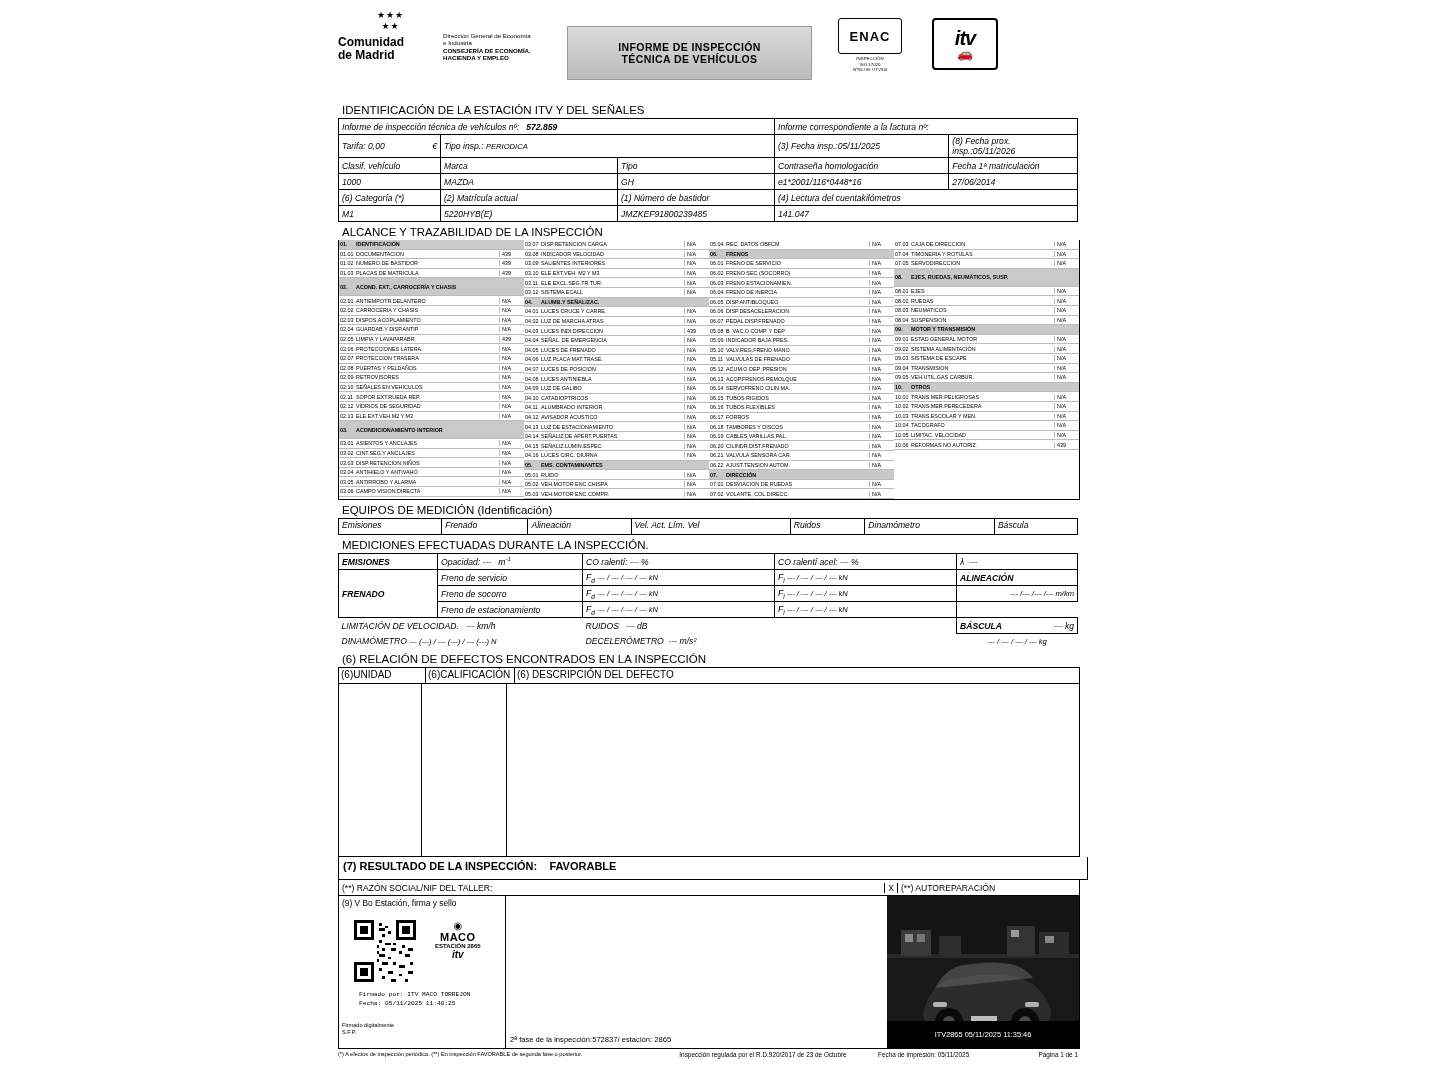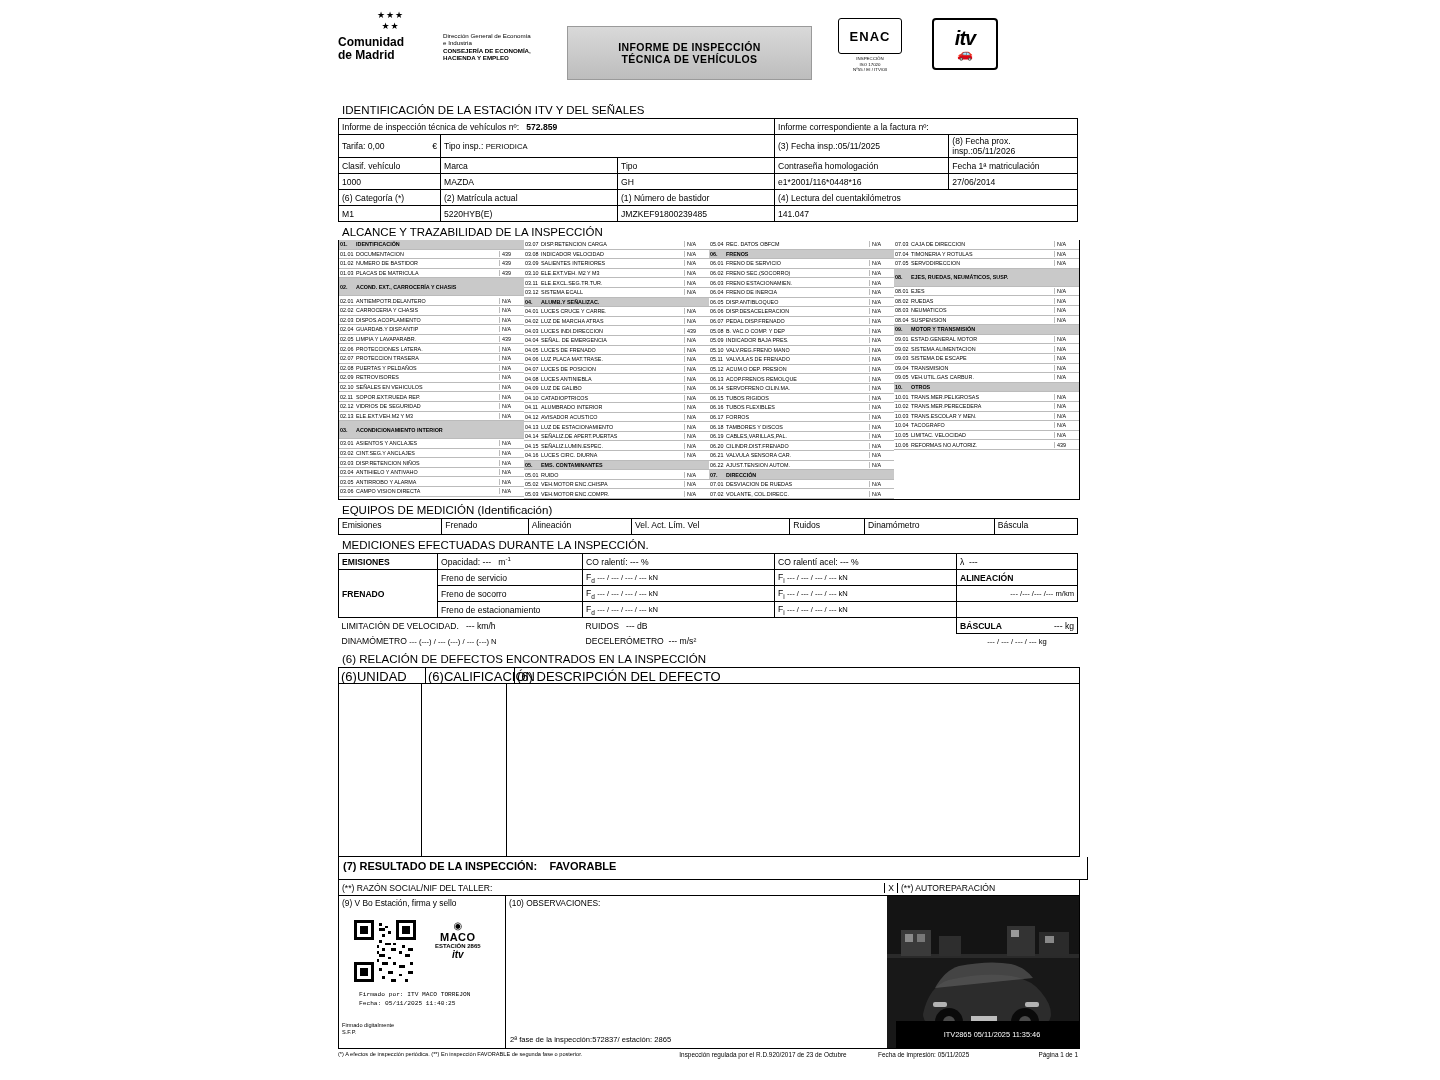--- a/index.html
+++ b/index.html
@@ -17,43 +17,43 @@
   .title-box div{font-weight:bold;font-size:10.5px;letter-spacing:.4px;}
   .enac{width:72px;margin-left:22px;margin-top:8px;text-align:center;}
   .enac-mark{border:1.6px solid #000;border-radius:3px;width:62px;height:34px;margin:0 auto;display:flex;flex-direction:column;justify-content:center;}
   .enac-mark .e1{font-size:13px;font-weight:bold;letter-spacing:1px;}
   .enac-sub{font-size:4.4px;line-height:1.25;margin-top:2px;}
   .itvbox{width:62px;height:48px;border:2px solid #000;border-radius:4px;margin-left:26px;margin-top:8px;display:flex;flex-direction:column;align-items:center;justify-content:center;}
   .itvbox .t{font-size:20px;font-weight:bold;font-style:italic;line-height:.9;letter-spacing:-1px;}
   .itvbox .c{font-size:13px;line-height:1;}
   .sect-title{font-size:11.5px;margin:4px 0 2px 4px;}
   table.b{border-collapse:collapse;width:740px;font-size:8.6px;}
-  table.b td{border:1px solid #000;padding:1px 3px;height:13px;vertical-align:middle;}
+  table.b td{border:1px solid #000;padding:1px 3px;height:13px;vertical-align:middle;font-style:italic;}
   .nb{border:none !important;}
   .small{font-size:7.6px;}
   .bold{font-weight:bold;}
   
   .alc{width:740px;border:1px solid #000;border-top:none;display:flex;font-size:5.4px;}
   .alc-col{width:25%;}
   .arow{display:flex;border-bottom:1px solid #bbb;height:8.6px;align-items:center;}
   .acode{width:16px;padding-left:1px;}
   .aname{flex:1;overflow:hidden;white-space:nowrap;}
   .aval{width:22px;text-align:left;border-left:1px solid #bbb;padding-left:2px;}
   .ghdr{background:#c9c9c9;font-weight:bold;}
   .ghdr .aname{font-weight:bold;}
   .two{height:17px;}
   
   .eq td{height:26px;}
   .med td{height:15px;}
   .sub{vertical-align:sub;font-size:6.5px;}
-  .dh{font-size:13px;padding:1px 2px;border-bottom:1px solid #000;height:13px;}
+  .dh{font-size:10px;padding:1px 2px;border-bottom:1px solid #000;height:13px;}
   .result{width:740px;border:1px solid #000;border-top:none;font-size:11px;font-weight:bold;padding:3px 4px;height:16px;}
   .qrbox{width:80px;height:60px;}
   .photo{position:absolute;right:0;top:0;width:192px;height:152px;background:#111;overflow:hidden;}
-  .photo-caption{position:absolute;bottom:0;left:9px;width:192px;background:#000;color:#fff;font-size:7.4px;text-align:center;padding:9px 0;}
+  .photo-caption{position:absolute;bottom:0;left:0;width:192px;background:#000;color:#fff;font-size:7.4px;text-align:center;padding:9px 0;}
   .tiny2{font-size:6.4px;}
   .mono{font-family:"Liberation Mono",monospace;}
 </style>
 </head>
 <body>
 
 <div class="page">
   <div class="doc">
 
     <div class="hdr">
@@ -868,21 +868,20 @@
         <div class="mono" style="position:absolute;left:20px;top:95px;font-size:6.2px;line-height:1.4">
           <div>Firmado por: ITV MACO TORREJON</div>
           <div>Fecha: 05/11/2025 11:40:25</div>
         </div>
         <div style="position:absolute;left:3px;top:126px;font-size:5.6px;line-height:1.3">
           <div>Firmado digitalmente</div>
           <div>S.F.P.</div>
         </div>
       </div>
       <div style="flex:1;position:relative">
-        <div style="font-size:8.4px;padding:2px 3px">(10) OBSERVACIONES:</div>
         <div style="position:absolute;left:4px;bottom:4px;font-size:7.6px">2ª fase de la inspección:572837/ estación: 2865</div>
         <div class="photo">
           <svg width="192" height="152" viewBox="0 0 192 152">
             <rect width="192" height="152" fill="#0c0c0c"></rect>
             <rect y="0" width="192" height="62" fill="#141414"></rect>
             <rect x="0" y="58" width="192" height="6" fill="#2a2a2a"></rect>
             <rect x="14" y="34" width="30" height="26" fill="#3a3a3a"></rect>
             <rect x="18" y="38" width="8" height="8" fill="#8a8a8a"></rect>
             <rect x="30" y="38" width="8" height="8" fill="#777"></rect>
             <rect x="52" y="40" width="22" height="20" fill="#2e2e2e"></rect>

